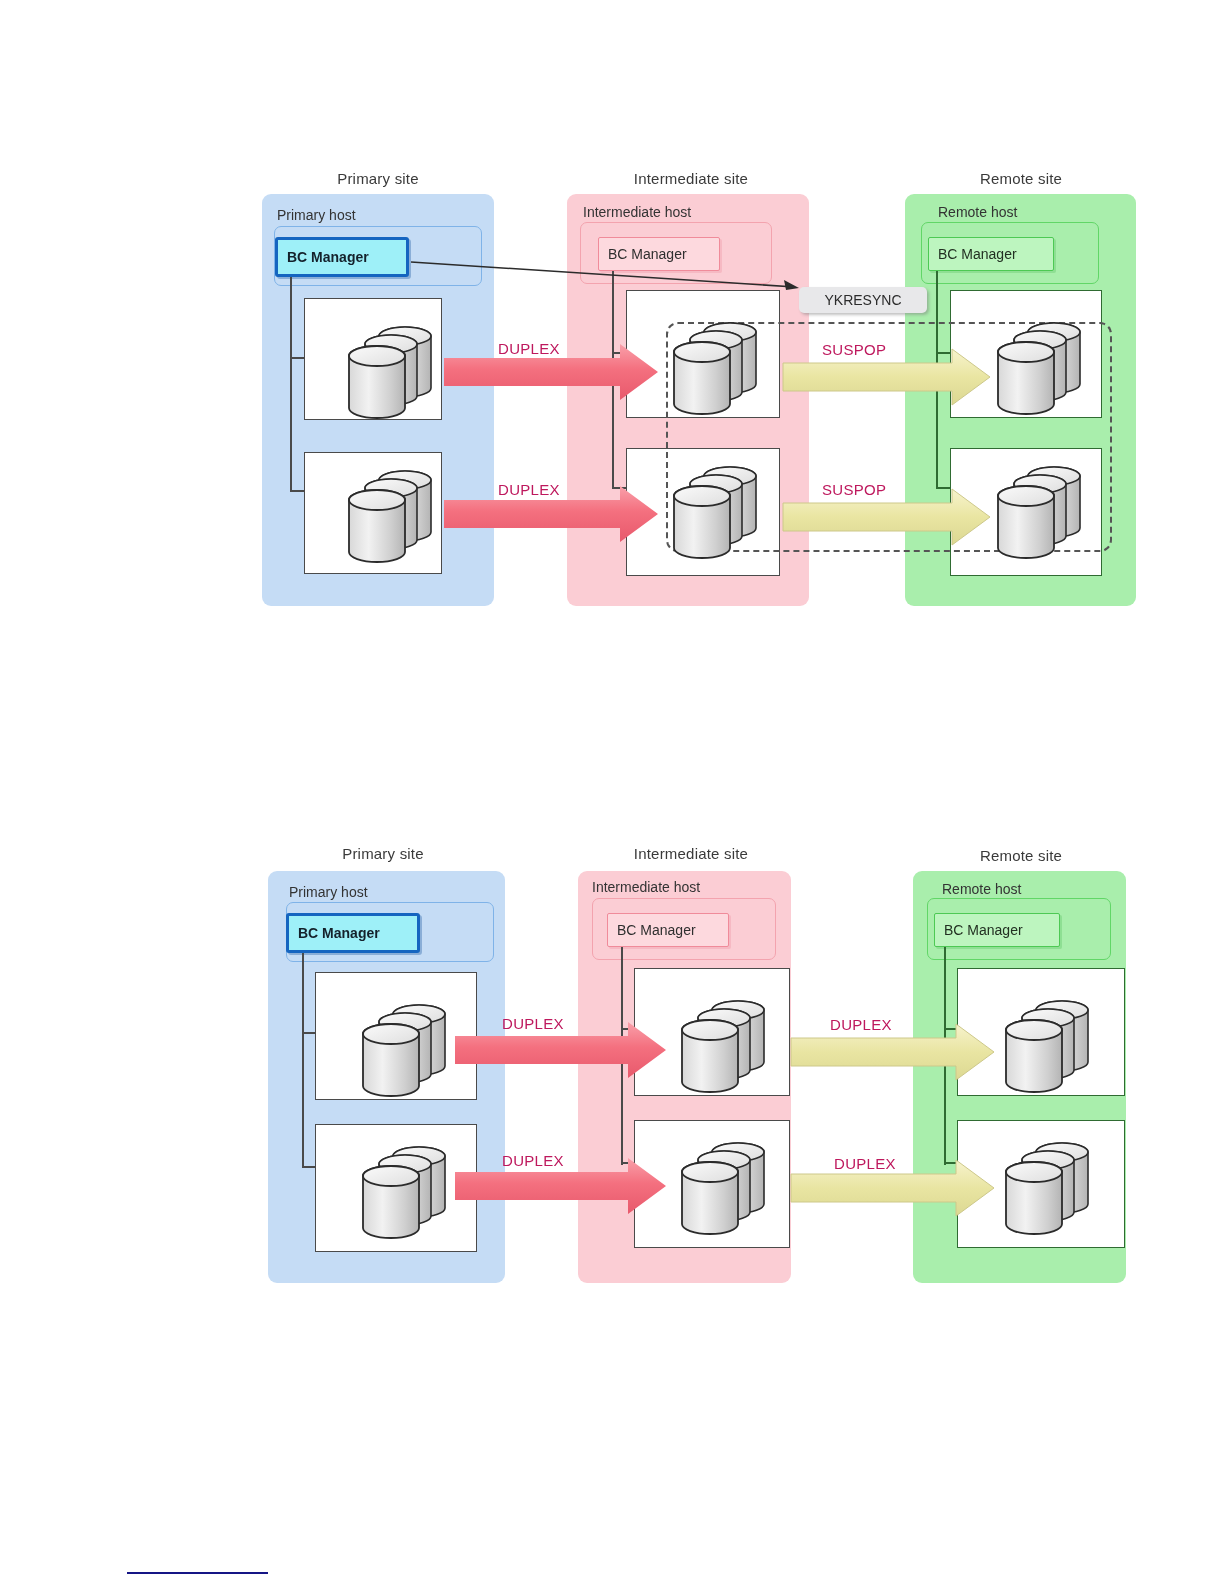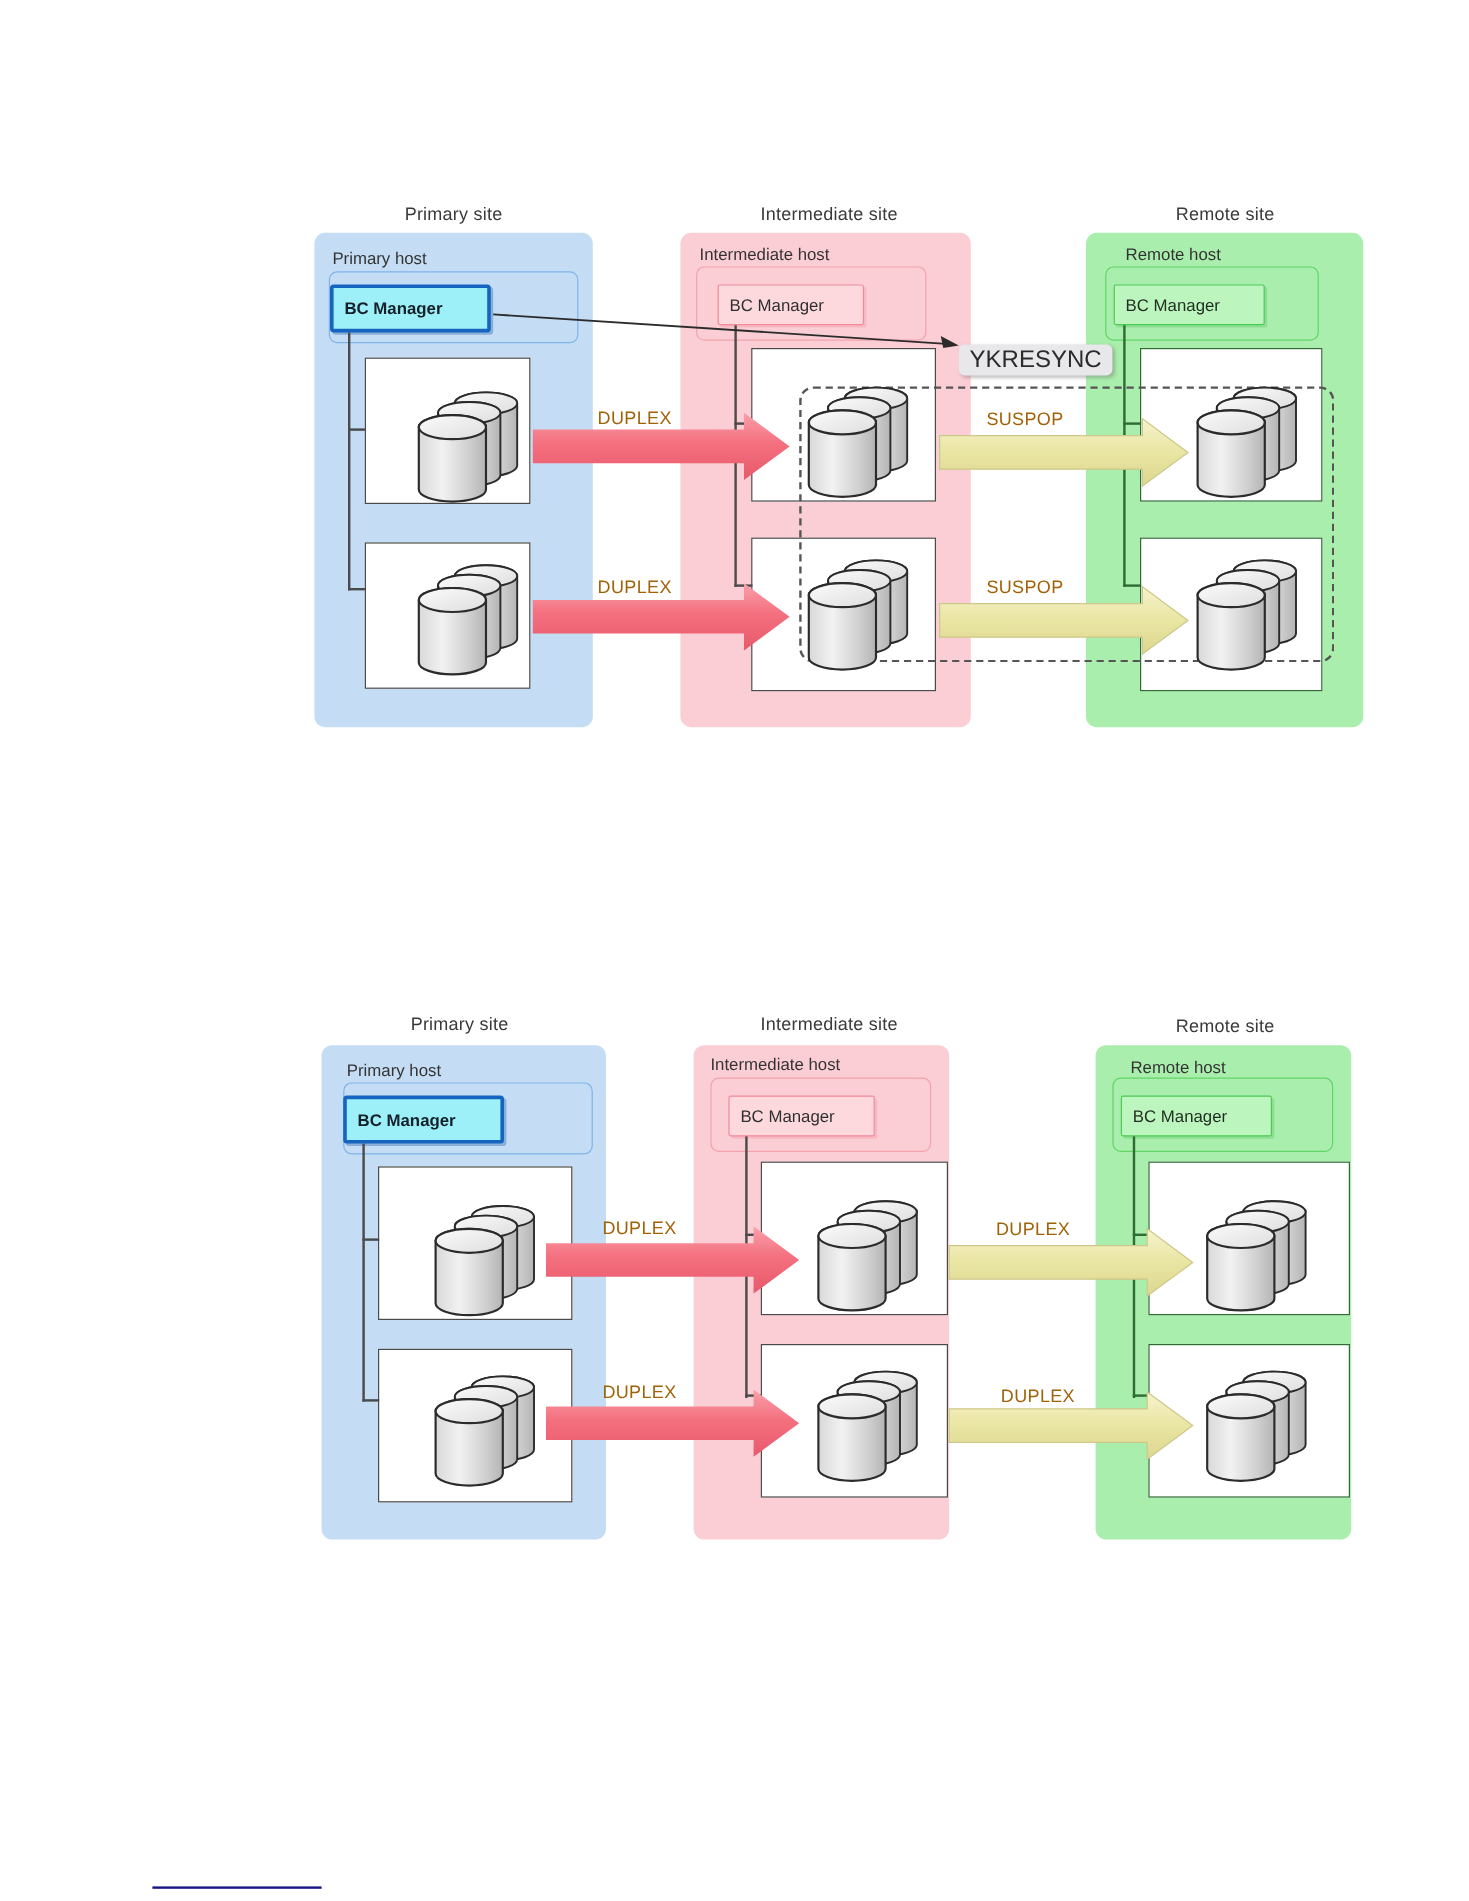--- a/index.html
+++ b/index.html
@@ -48,26 +48,26 @@
   
   .wire{position:absolute;background:#4a4a4a;}
   .wire-green{position:absolute;background:#2f6b32;}
 
   
   .dashbox{position:absolute;border:2px dashed #555;
            border-radius:12px;box-sizing:border-box;
            background:transparent;pointer-events:none;}
 
   
-  .arrow-label{position:absolute;font-size:15px;color:#a16207;
+  .arrow-label{position:absolute;font-size:15px;color:#be185d;
                white-space:nowrap;letter-spacing:.3px;}
 
   
   .callout{position:absolute;background:#e8e8ea;border-radius:5px;
-           font-size:20px;color:#2b2b2b;display:flex;align-items:center;
+           font-size:14px;color:#2b2b2b;display:flex;align-items:center;
            justify-content:center;white-space:nowrap;
            box-shadow:2px 2px 3px rgba(120,120,120,.45);}
 
   
   .ov{position:absolute;left:0;top:0;overflow:visible;pointer-events:none;}
 
   
   .footrule{position:absolute;background:#151585;}
 </style>
 </head>

